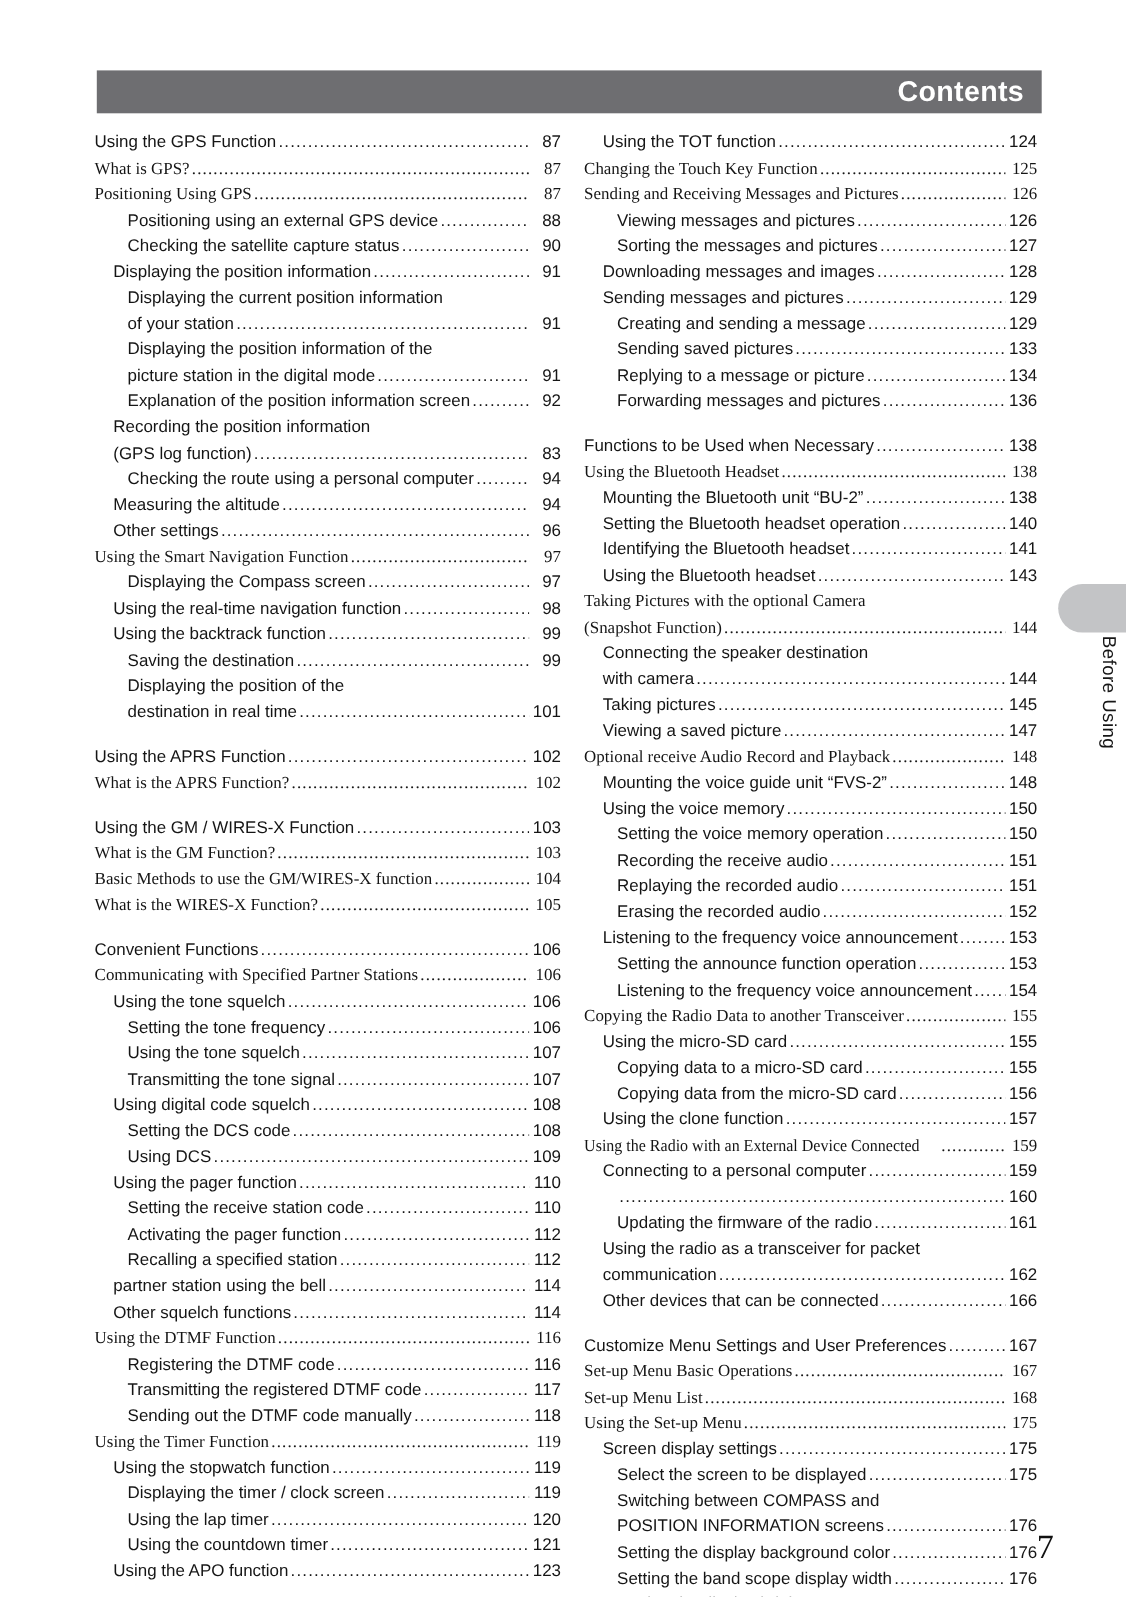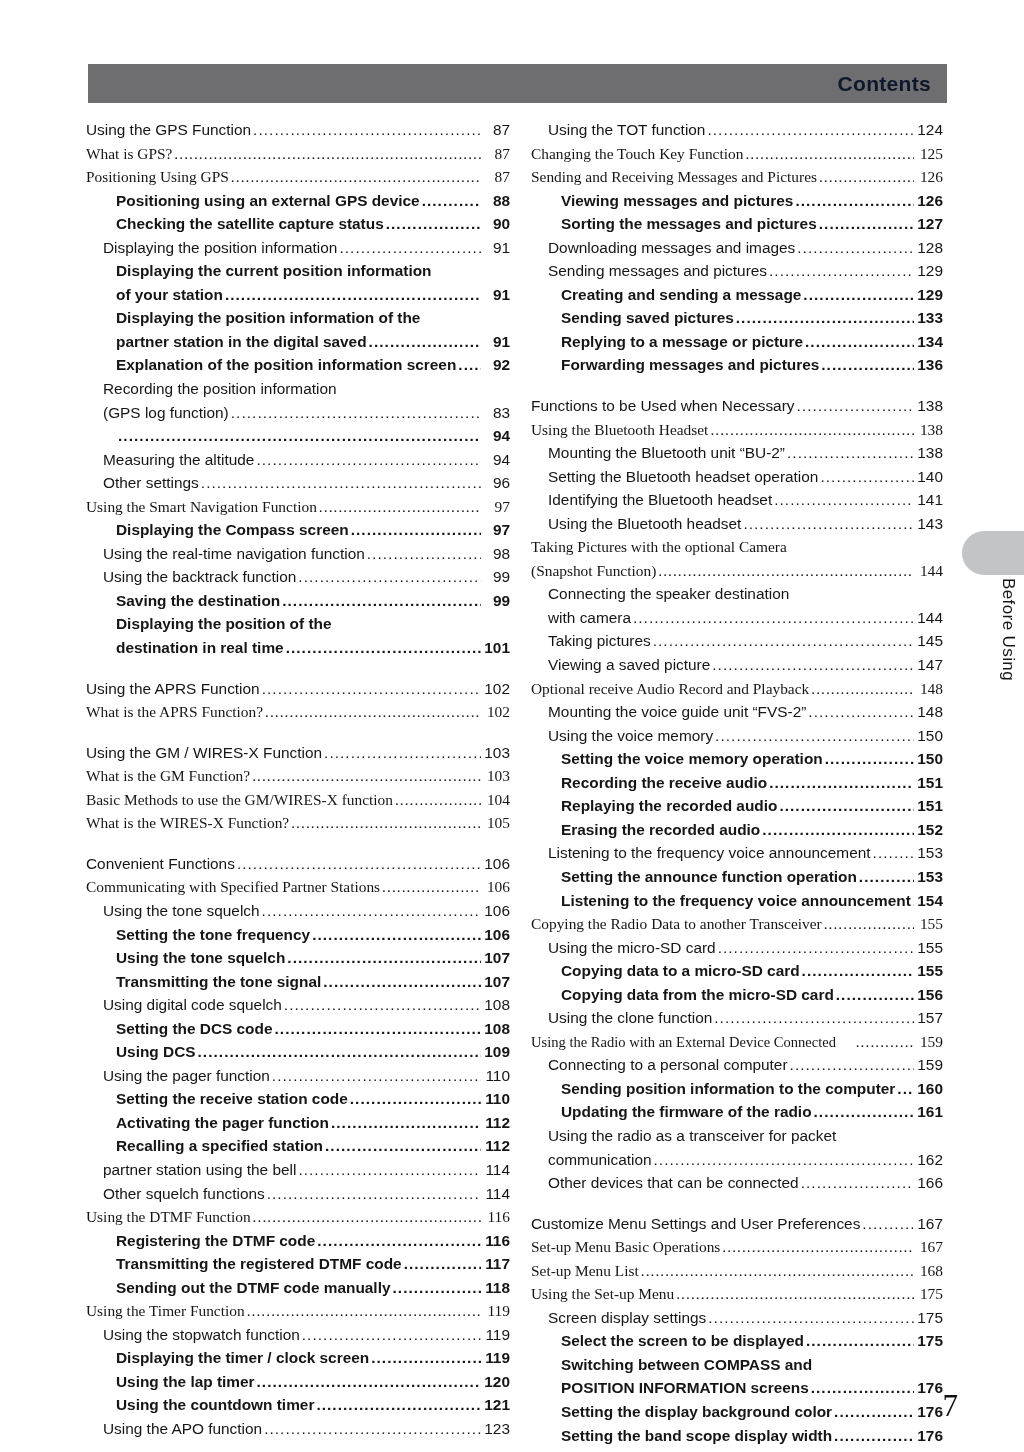--- a/index.html
+++ b/index.html
@@ -22,22 +22,22 @@
     left: 88px;
     top: 64px;
     width: 859px;
     height: 39px;
     background: #6e6e71;
     display: flex;
     align-items: center;
     justify-content: flex-end;
   }
   #header-title {
-    color: #0f172a;
-    font-size: 21px;
+    color: #ffffff;
+    font-size: 26px;
     font-weight: bold;
     letter-spacing: 0.3px;
     padding-right: 16px;
     line-height: 39px;
   }
 
   
   #toc-columns {
     position: absolute;
     left: 0;
@@ -82,21 +82,21 @@
   .entry-page {
     flex: 0 0 auto;
     text-align: right;
     min-width: 28px;
   }
 
   
   .lvl0 { padding-left: 0px; font-weight: normal; }
   .lvl1 { padding-left: 0px; font-family: Liberation Serif, serif; }
   .lvl2 { padding-left: 17px; }
-  .lvl3 { padding-left: 30px; font-weight: bold; }
+  .lvl3 { padding-left: 30px; }
 
   
   .toc-gap { height: 17px; }
 
   .condensed { transform: scaleX(0.945); transform-origin: left center; display:inline-block; }
 
   
   #side-tab {
     position: absolute;
     right: 0px;
@@ -174,38 +174,39 @@
       </div>
       <div class="toc-entry lvl3">
         <span class="entry-label">of your station</span>
         <span class="entry-dots">.........................................................................................</span>
         <span class="entry-page">91</span>
       </div>
       <div class="toc-entry lvl3 nodots">
         <span class="entry-label">Displaying the position information of the</span>
       </div>
       <div class="toc-entry lvl3">
-        <span class="entry-label">partner station in the digital saved</span>
+        <span class="entry-label">picture station in the digital mode</span>
         <span class="entry-dots">.........................................................................................</span>
         <span class="entry-page">91</span>
       </div>
       <div class="toc-entry lvl3">
         <span class="entry-label">Explanation of the position information screen</span>
         <span class="entry-dots">.........................................................................................</span>
         <span class="entry-page">92</span>
       </div>
       <div class="toc-entry lvl2 nodots">
         <span class="entry-label">Recording the position information</span>
       </div>
       <div class="toc-entry lvl2">
         <span class="entry-label">(GPS log function)</span>
         <span class="entry-dots">.........................................................................................</span>
         <span class="entry-page">83</span>
       </div>
       <div class="toc-entry lvl3">
+        <span class="entry-label">Checking the route using a personal computer</span>
         <span class="entry-dots">.........................................................................................</span>
         <span class="entry-page">94</span>
       </div>
       <div class="toc-entry lvl2">
         <span class="entry-label">Measuring the altitude</span>
         <span class="entry-dots">.........................................................................................</span>
         <span class="entry-page">94</span>
       </div>
       <div class="toc-entry lvl2">
         <span class="entry-label">Other settings</span>
@@ -596,21 +597,20 @@
         <span class="entry-label condensed">Using the Radio with an External Device Connected</span>
         <span class="entry-dots">.........................................................................................</span>
         <span class="entry-page">159</span>
       </div>
       <div class="toc-entry lvl2">
         <span class="entry-label">Connecting to a personal computer</span>
         <span class="entry-dots">.........................................................................................</span>
         <span class="entry-page">159</span>
       </div>
       <div class="toc-entry lvl3">
-        <span class="entry-label">Sending position information to the computer</span>
         <span class="entry-dots">.........................................................................................</span>
         <span class="entry-page">160</span>
       </div>
       <div class="toc-entry lvl3">
         <span class="entry-label">Updating the firmware of the radio</span>
         <span class="entry-dots">.........................................................................................</span>
         <span class="entry-page">161</span>
       </div>
       <div class="toc-entry lvl2 nodots">
         <span class="entry-label">Using the radio as a transceiver for packet</span>

